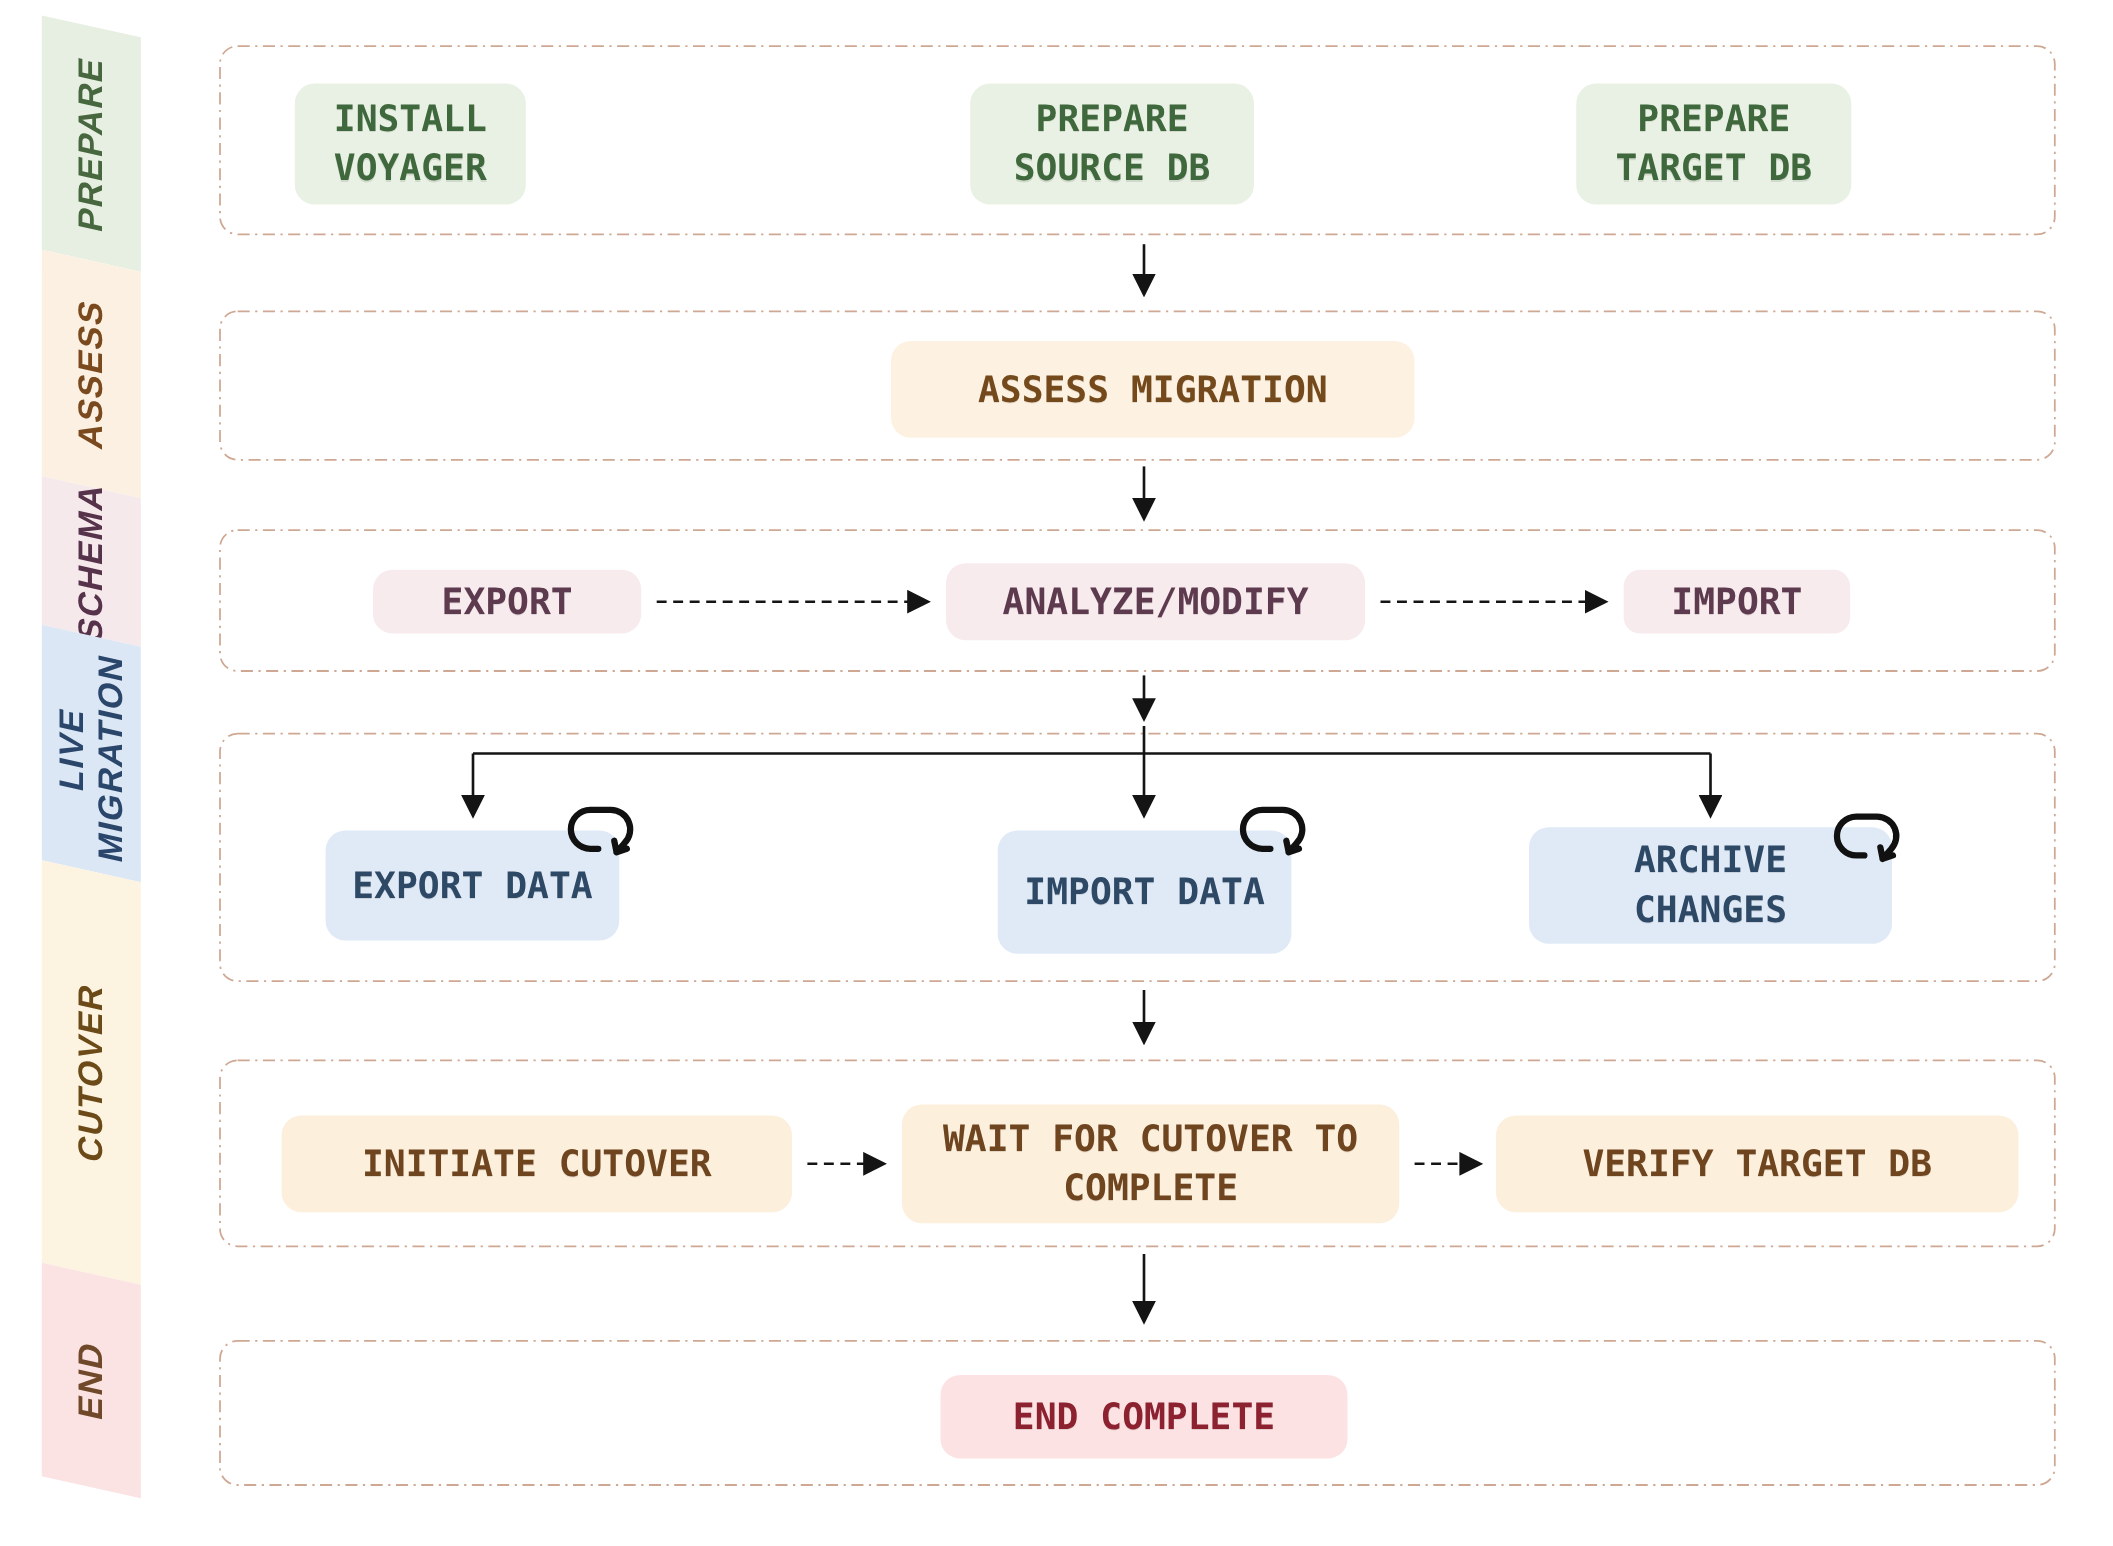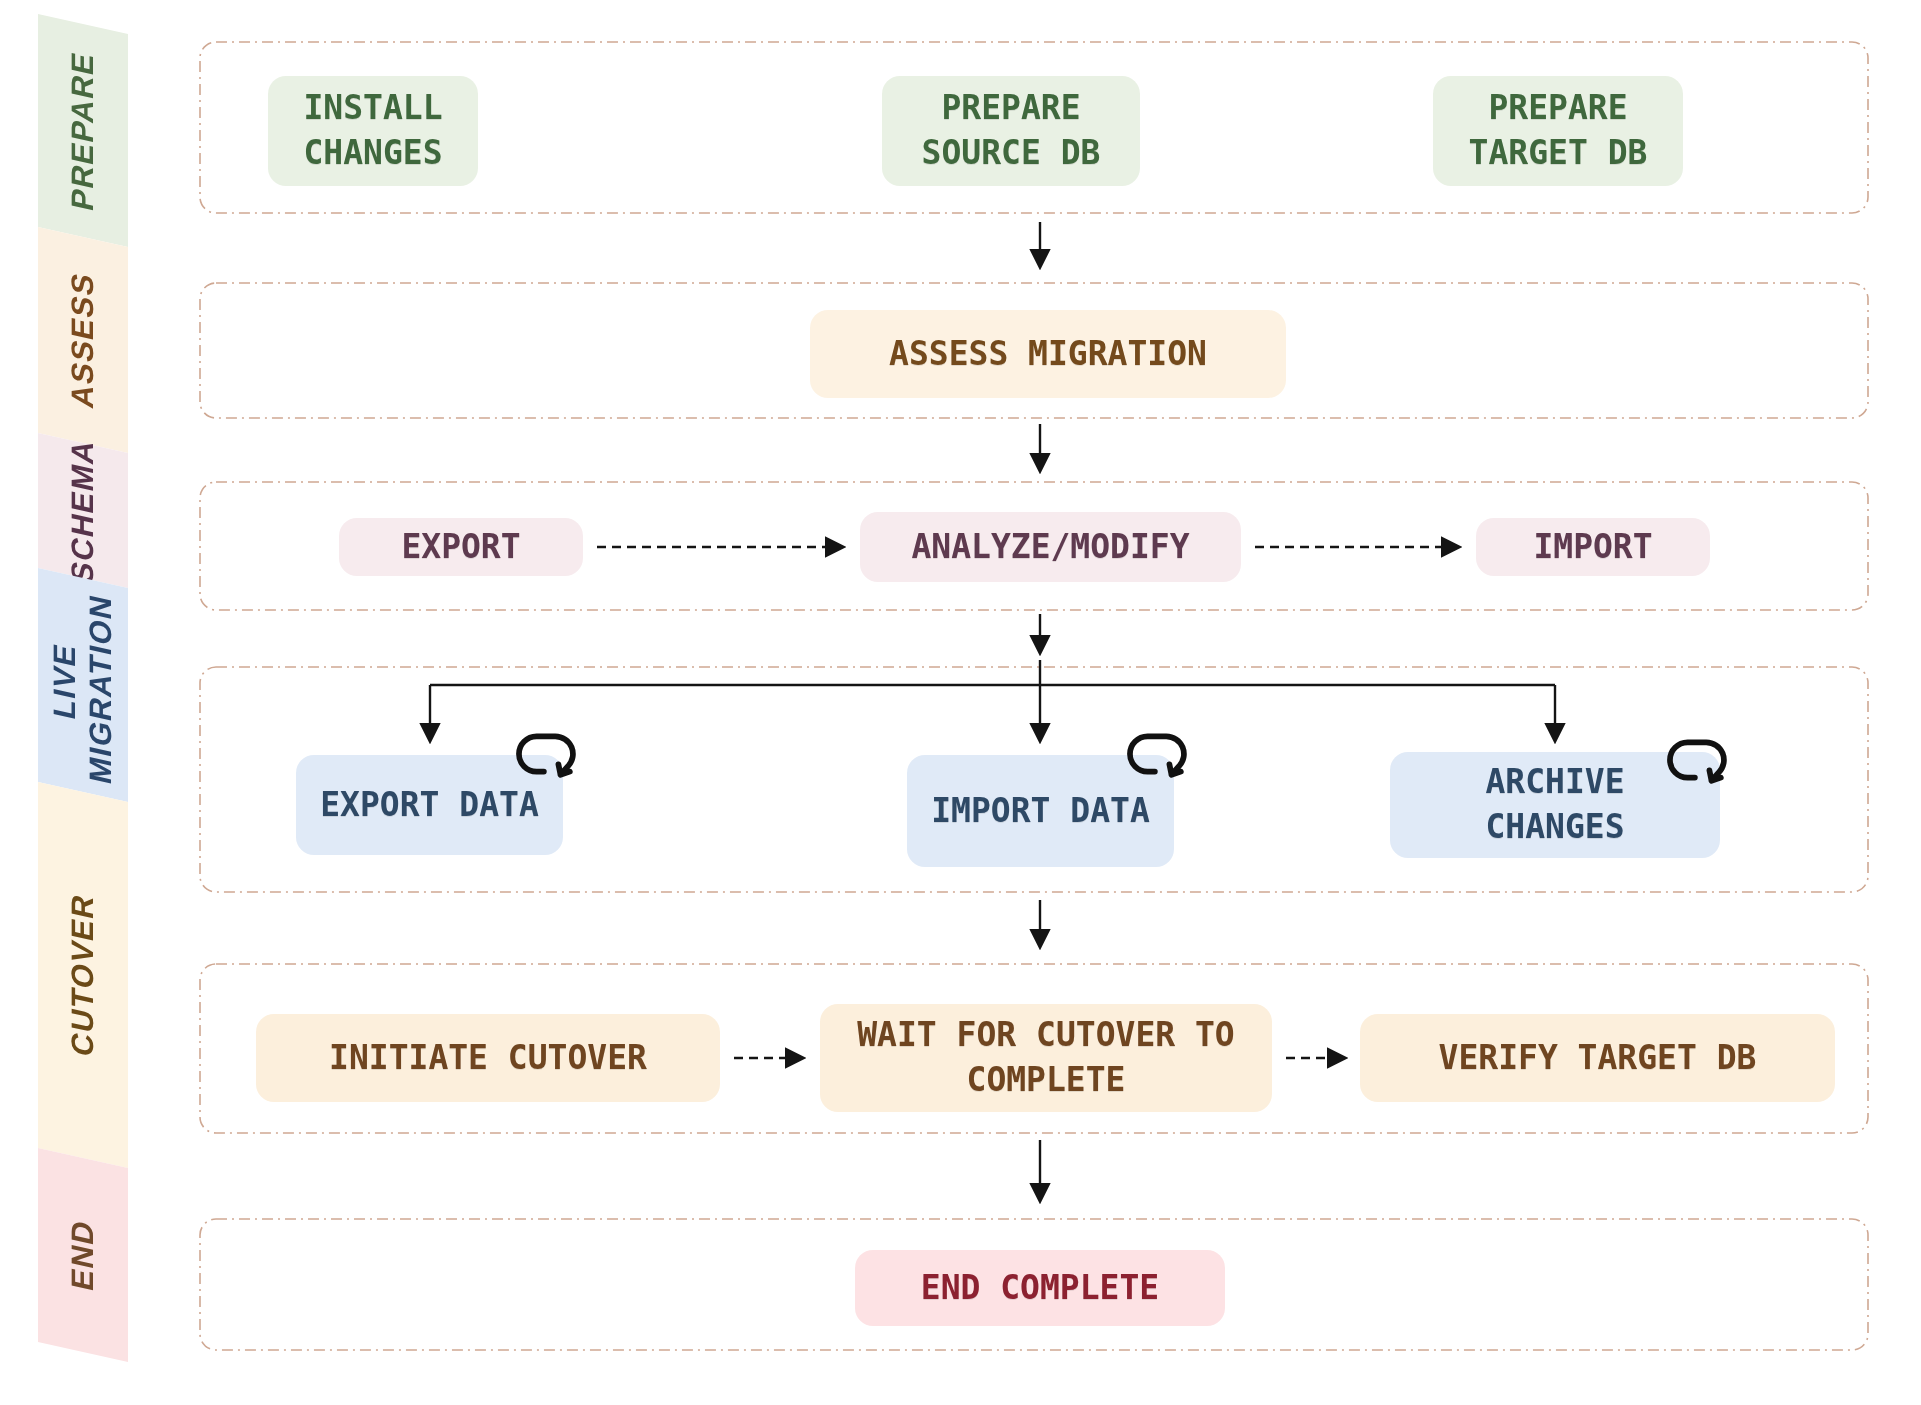--- a/index.html
+++ b/index.html
@@ -109,31 +109,31 @@
     </div>
     <div class="phase ph-cutover">
       <span class="phase-label">CUTOVER</span>
     </div>
     <div class="phase ph-end">
       <span class="phase-label">END</span>
     </div>
   </div>
 
   <div class="node n-green" style="left:268px;top:76px;width:210px;height:110px;">INSTALL
-CHANGES</div>
+VOYAGER</div>
   <div class="node n-green" style="left:882px;top:76px;width:258px;height:110px;">PREPARE
 SOURCE DB</div>
   <div class="node n-green" style="left:1433px;top:76px;width:250px;height:110px;">PREPARE
 TARGET DB</div>
 
   <div class="node n-cream" style="left:810px;top:310px;width:476px;height:88px;">ASSESS MIGRATION</div>
 
   <div class="node n-pink" style="left:339px;top:518px;width:244px;height:58px;">EXPORT</div>
   <div class="node n-pink" style="left:860px;top:512px;width:381px;height:70px;">ANALYZE/MODIFY</div>
-  <div class="node n-pink" style="left:1476px;top:518px;width:234px;height:58px;">IMPORT</div>
+  <div class="node n-pink" style="left:1476px;top:518px;width:206px;height:58px;border-radius:15px;">IMPORT</div>
 
   <div class="node n-blue" style="left:296px;top:755px;width:267px;height:100px;">EXPORT DATA</div>
   <div class="node n-blue" style="left:907px;top:755px;width:267px;height:112px;">IMPORT DATA</div>
   <div class="node n-blue" style="left:1390px;top:752px;width:330px;height:106px;">ARCHIVE
 CHANGES</div>
 
   <svg class="loop-icon" style="left:515px;top:728px;" viewBox="0 0 60 52">
     <path d="M 27 42 H 20 A 17 17 0 1 1 20 8 H 38 A 17 17 0 0 1 50 37 L 43 45 M 43 45 L 41 35 M 43 45 L 52 42"></path>
   </svg>
   <svg class="loop-icon" style="left:1126px;top:728px;" viewBox="0 0 60 52">

